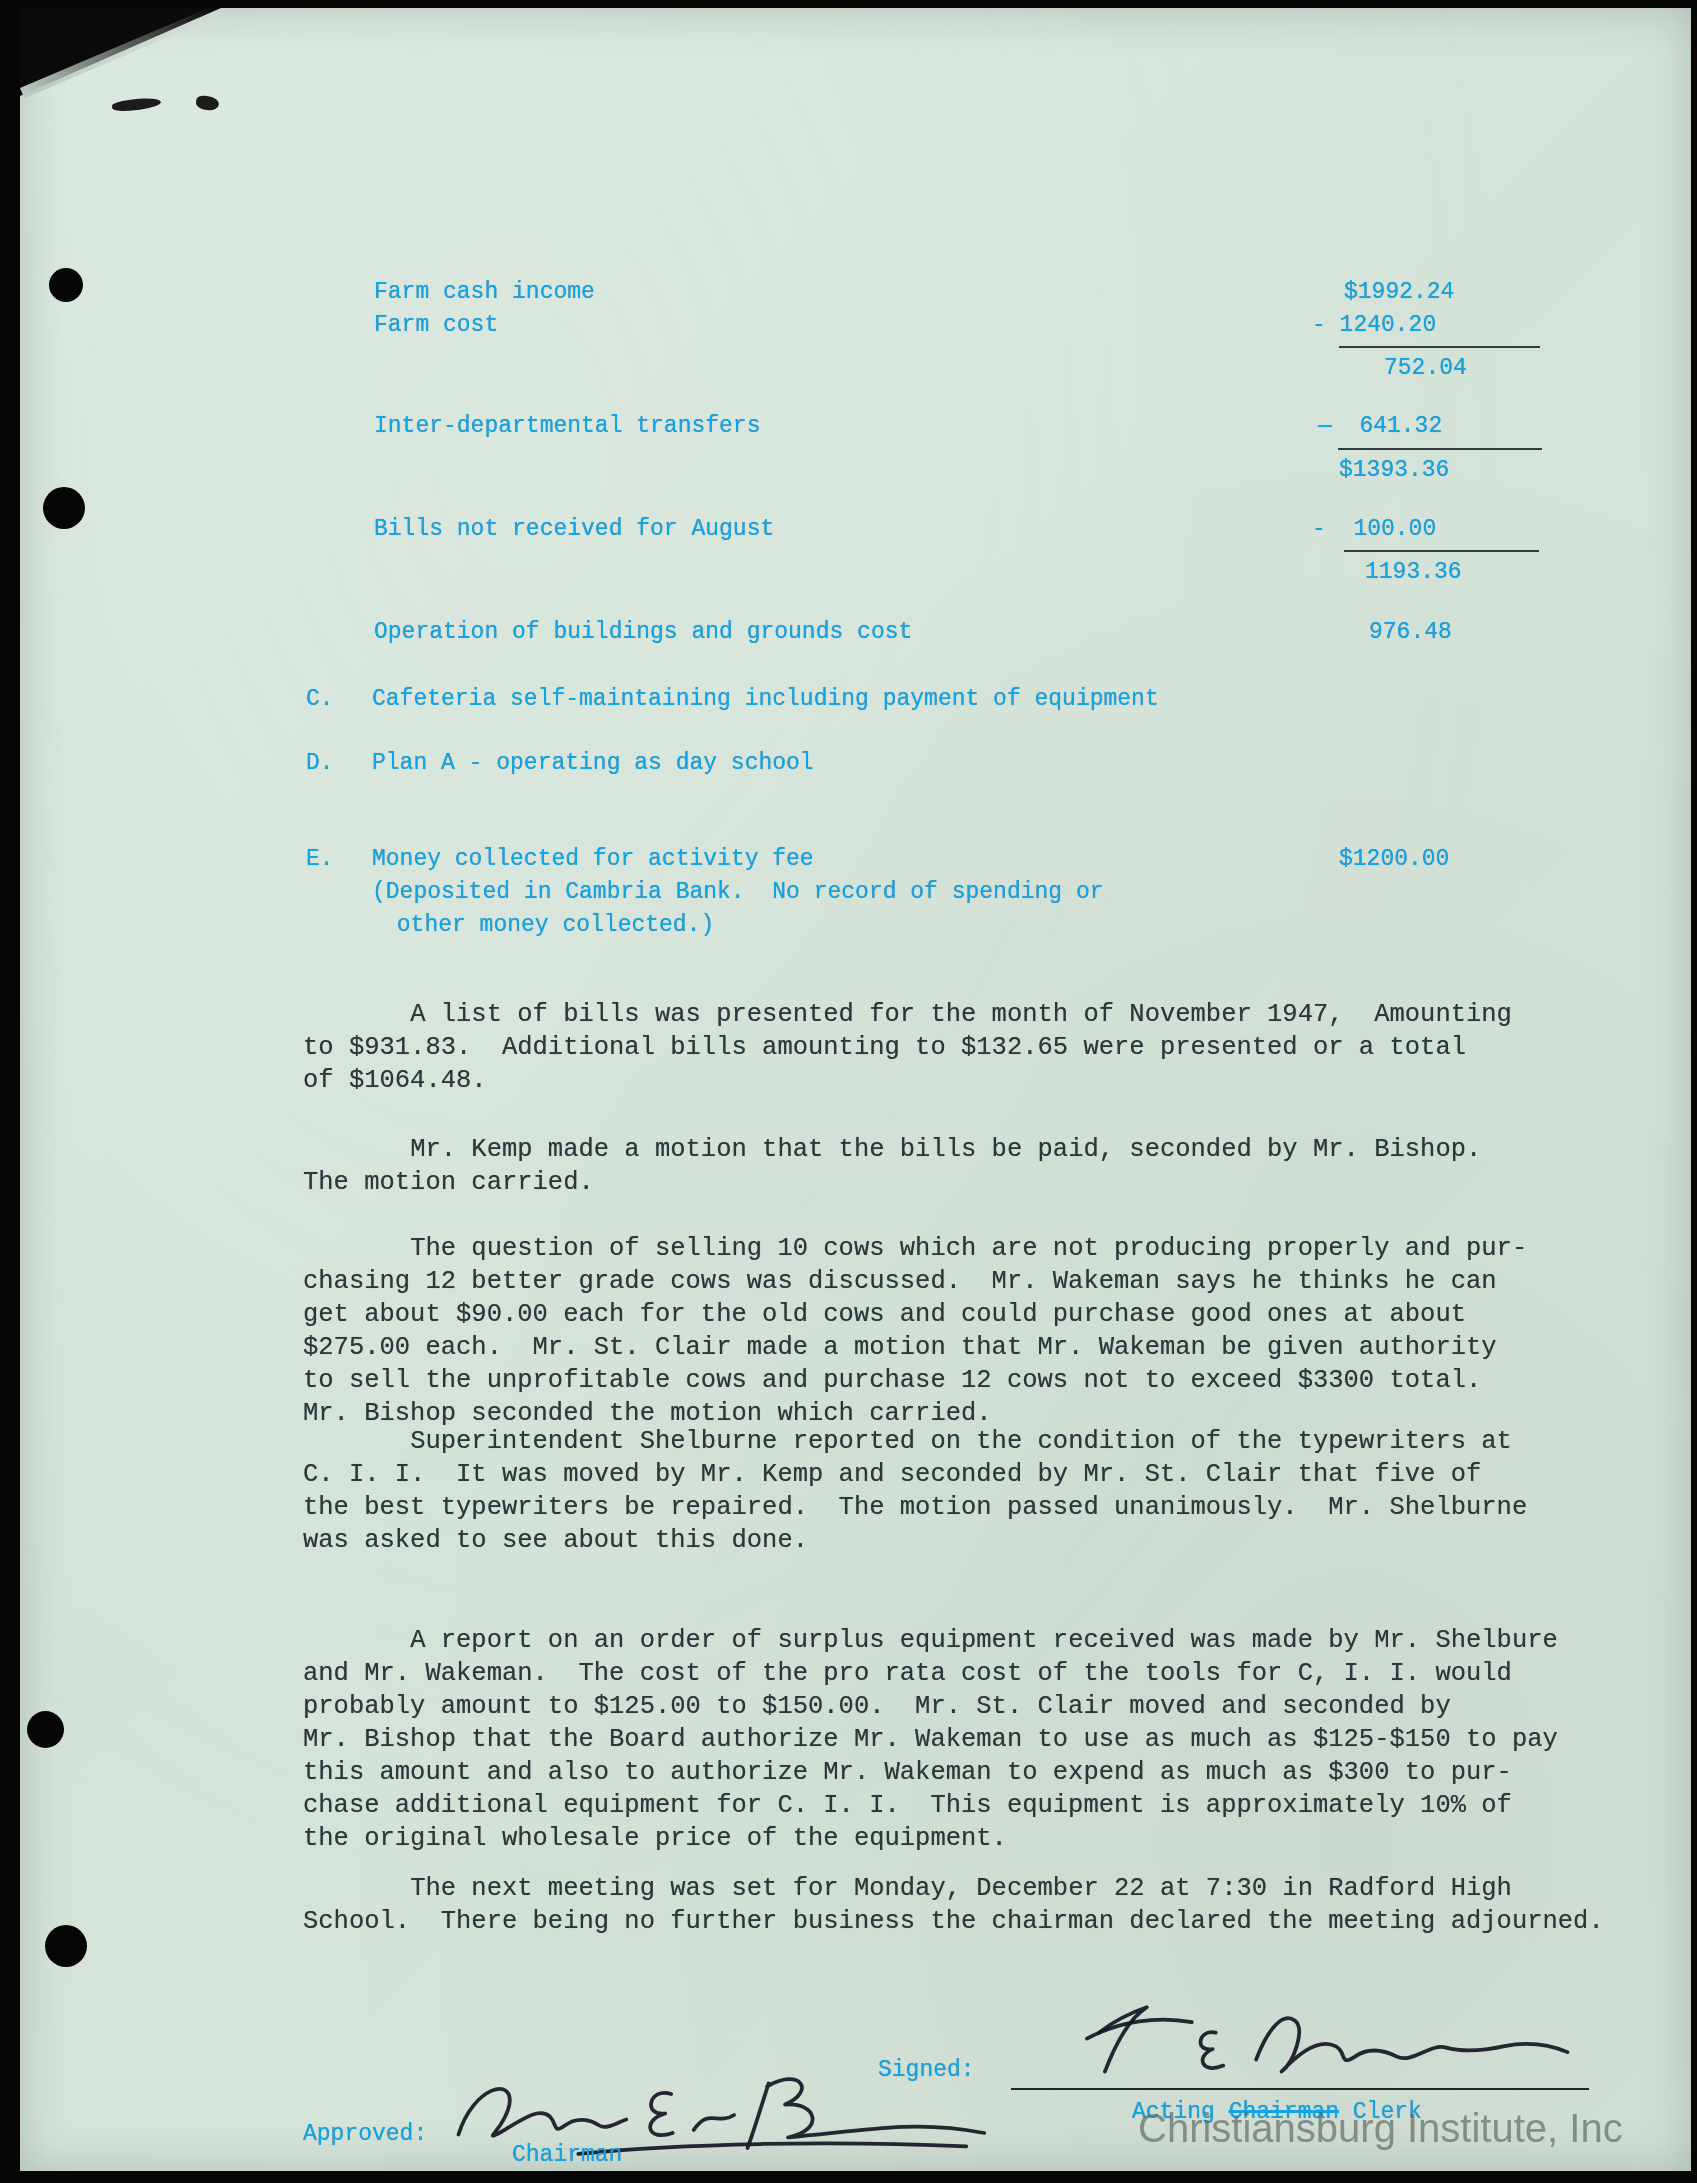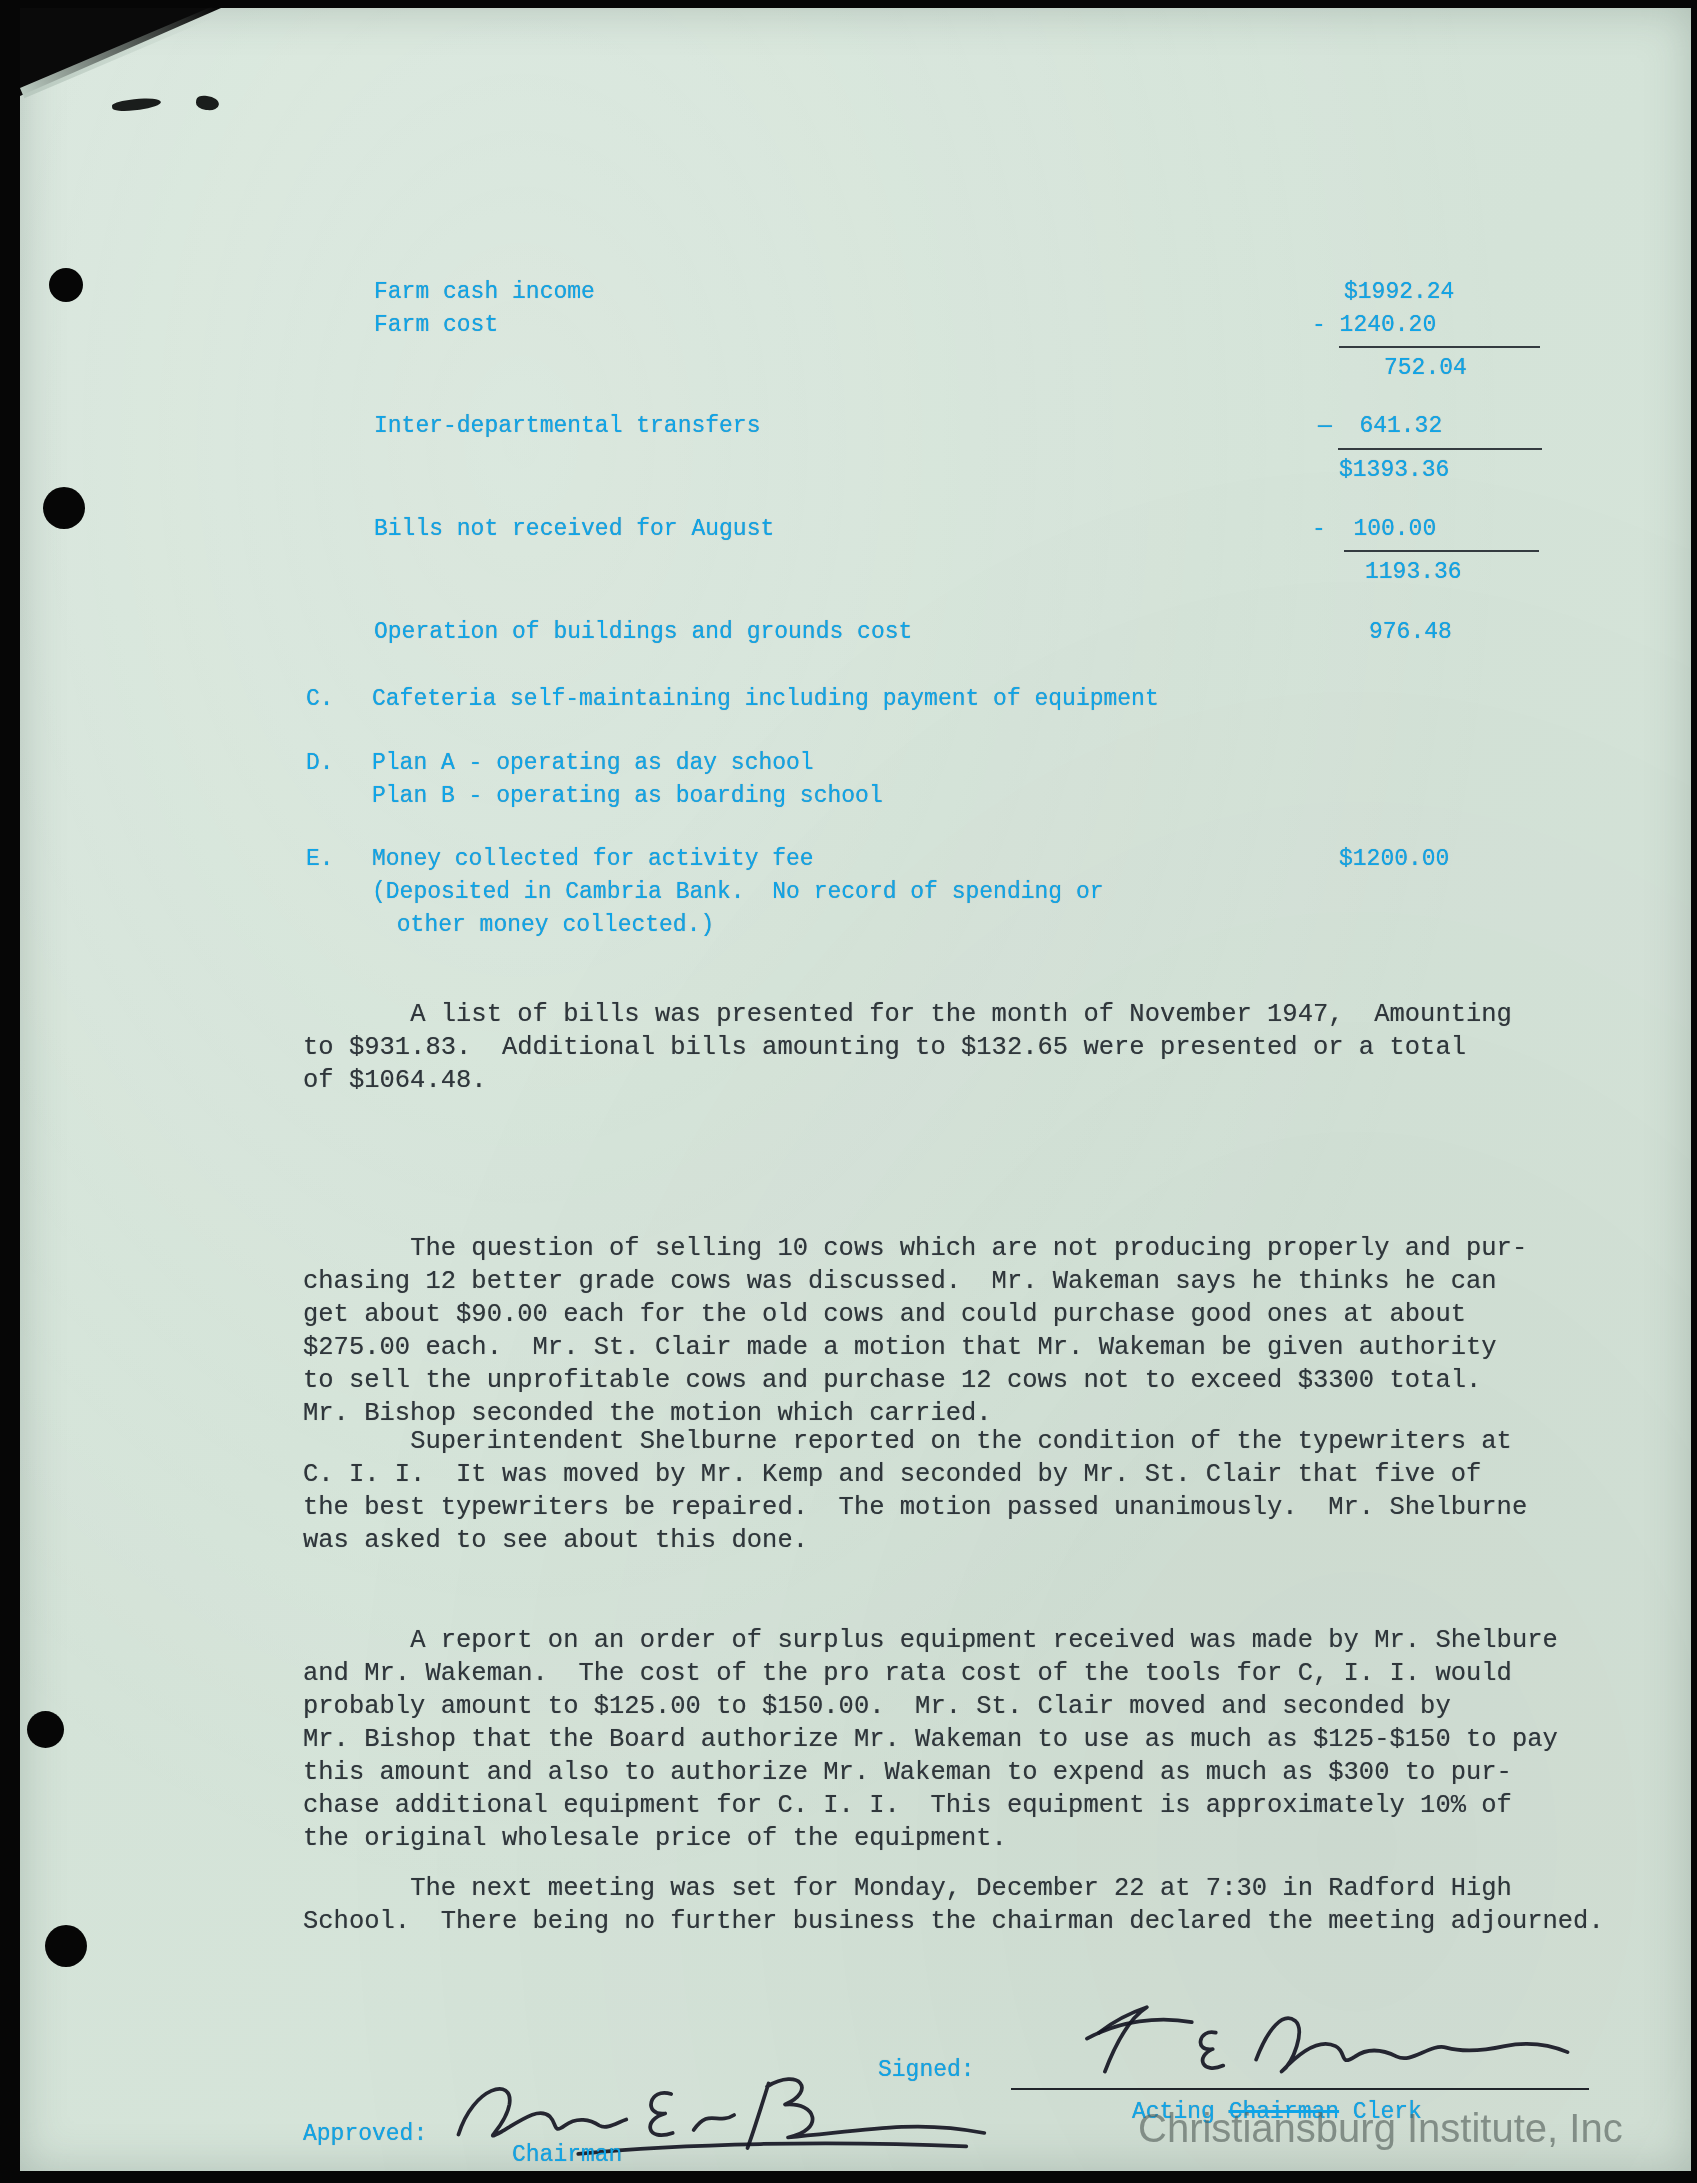--- a/index.html
+++ b/index.html
@@ -64,31 +64,32 @@
   <div class="t" style="left:1365px;top:556px;">1193.36</div>
 
   <div class="t" style="left:374px;top:616px;">Operation of buildings and grounds cost</div>
   <div class="t" style="left:1369px;top:616px;">976.48</div>
 
   <div class="t" style="left:306px;top:683px;">C.</div>
   <div class="t" style="left:372px;top:683px;">Cafeteria self-maintaining including payment of equipment</div>
 
   <div class="t" style="left:306px;top:747px;">D.</div>
   <div class="t" style="left:372px;top:747px;">Plan A - operating as day school</div>
-  <div class="t" style="left:372px;top:780px;">Plan B - operating as boarding school</div>
 
   <div class="t" style="left:306px;top:843px;">E.</div>
   <div class="t" style="left:372px;top:843px;">Money collected for activity fee</div>
   <div class="t" style="left:1339px;top:843px;">$1200.00</div>
   <div class="t" style="left:372px;top:876px;">(Deposited in Cambria Bank.  No record of spending or</div>
   <div class="t" style="left:383px;top:909px;"> other money collected.)</div>
 
   <div class="para" style="left:303px;top:998px;">       A list of bills was presented for the month of November 1947,  Amounting
 to $931.83.  Additional bills amounting to $132.65 were presented or a total
 of $1064.48.</div>
+  <div class="para" style="left:303px;top:1133px;">       Mr. Kemp made a motion that the bills be paid, seconded by Mr. Bishop.
+The motion carried.</div>
   <div class="para" style="left:303px;top:1232px;">       The question of selling 10 cows which are not producing properly and pur-
 chasing 12 better grade cows was discussed.  Mr. Wakeman says he thinks he can
 get about $90.00 each for the old cows and could purchase good ones at about
 $275.00 each.  Mr. St. Clair made a motion that Mr. Wakeman be given authority
 to sell the unprofitable cows and purchase 12 cows not to exceed $3300 total.
 Mr. Bishop seconded the motion which carried.</div>
   <div class="para" style="left:303px;top:1425px;">       Superintendent Shelburne reported on the condition of the typewriters at
 C. I. I.  It was moved by Mr. Kemp and seconded by Mr. St. Clair that five of
 the best typewriters be repaired.  The motion passed unanimously.  Mr. Shelburne
 was asked to see about this done.</div>

